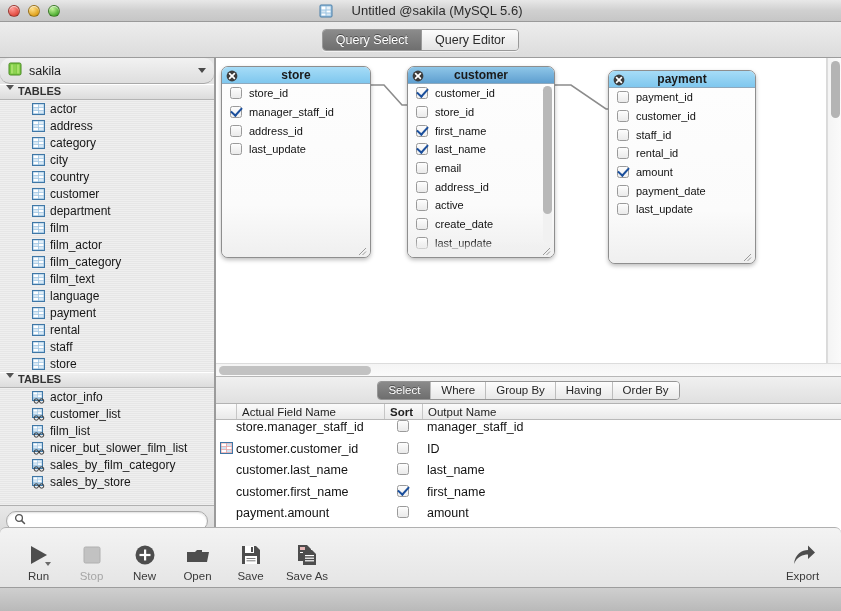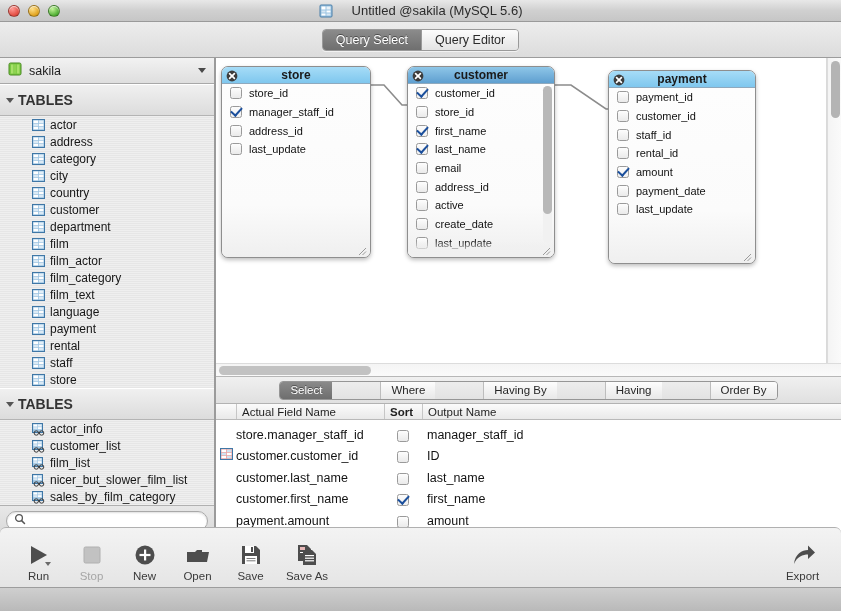--- a/index.html
+++ b/index.html
@@ -54,31 +54,32 @@
   
   .sidebar {
     position: absolute; top: 58px; left: 0; width: 215px; height: 477px;
     background: #e4e4e4; border-right: 1px solid #9b9b9b;
     display: flex; flex-direction: column;
   }
   .schema-head {
     height: 26px; flex: 0 0 26px; display: flex; align-items: center; gap: 7px;
     padding: 0 8px; border-bottom: 1px solid #a8a8a8;
     background: linear-gradient(to bottom, #f2f2f2, #dedede);
+    border-radius: 10px;
   }
   .schema-name { font-size: 12.5px; color: #1d1d1d; flex: 1; }
   .chev-down { width: 0; height: 0; border-left: 4.5px solid transparent;
                border-right: 4.5px solid transparent; border-top: 5px solid #4a4a4a; }
   .tree-wrap { flex: 1; position: relative; overflow: hidden;
                background: #e6e6e6;
                background-image: linear-gradient(rgba(255,255,255,.35) 1px, transparent 1px);
                background-size: 100% 2px; }
   .group-head {
-    height: 32px; display: flex; align-items: center; gap: 4px; padding-left: 6px;
-    font-size: 14px; font-weight: bold; color: #333;
+    height: 16px; display: flex; align-items: flex-start; gap: 4px; padding-left: 6px;
+    font-size: 11px; font-weight: bold; color: #333;
     background: linear-gradient(to bottom, #f0f0f0, #dcdcdc);
     border-top: 1px solid #fff; border-bottom: 1px solid #b4b4b4;
   }
   .chev-open { width: 0; height: 0; border-left: 4px solid transparent;
                border-right: 4px solid transparent; border-top: 5px solid #555; }
   .tree-item { height: 17px; display: flex; align-items: center; gap: 5px;
                padding-left: 32px; font-size: 12px; color: #161616; cursor: default; }
   .tbl-icon { width: 13px; height: 12px; flex: 0 0 13px; }
   .search-bar { flex: 0 0 30px; display: flex; align-items: center; padding: 0 6px;
                 background: linear-gradient(to bottom, #e8e8e8, #d9d9d9);
@@ -132,32 +133,32 @@
   .resize-grip { position: absolute; right: 3px; bottom: 3px; width: 9px; height: 9px; }
   .node-clip-fade { position: absolute; left: 0; right: 0; bottom: 0; height: 16px;
                     background: linear-gradient(to bottom, rgba(250,250,250,0), #f0f0f0 75%); }
 
   
   .grid-pane { position: absolute; top: 376px; left: 216px; width: 625px; height: 159px;
                background: #fff; border-top: 1px solid #b7b7b7; }
   .grid-tabs { height: 27px; display: flex; align-items: center; justify-content: center;
                background: linear-gradient(to bottom, #f0f0f0, #e0e0e0);
                border-bottom: 1px solid #b2b2b2; }
-  .gseg { display: flex; height: 19px; border: 1px solid #969696; border-radius: 4px; overflow: hidden; gap: 48px; }
+  .gseg { display: flex; height: 19px; border: 1px solid #969696; border-radius: 4px; overflow: hidden; }
   .gtab { padding: 0 10px; display: flex; align-items: center; font-size: 11.5px; color: #262626;
           background: linear-gradient(to bottom, #fdfdfd, #e8e8e8); }
   .gtab + .gtab { border-left: 1px solid #bdbdbd; }
   .gtab.active { background: linear-gradient(to bottom, #8a8a8a, #6e6e6e); color: #fff;
                  text-shadow: 0 -1px 0 rgba(0,0,0,.45); border-left-color: #969696; }
   .grid-head { height: 16px; display: flex; align-items: center;
                background: linear-gradient(to bottom, #fbfbfb, #e9e9e9);
                border-bottom: 1px solid #b9b9b9; font-size: 11.5px; color: #1f1f1f; }
   .gh { display: flex; align-items: center; height: 100%; padding-left: 5px;
         border-left: 1px solid #c6c6c6; }
-  .grid-row { height: 21.5px; display: flex; align-items: flex-end; font-size: 12.5px; color: #121212; }
+  .grid-row { height: 21.5px; display: flex; align-items: flex-start; font-size: 12.5px; color: #121212; }
   .c-handle { width: 20px; display: flex; align-items: center; justify-content: center; flex: 0 0 20px; }
   .c-field  { width: 148px; flex: 0 0 148px; }
   .c-sort   { width: 38px; flex: 0 0 38px; display: flex; justify-content: center; font-weight: bold; }
   .c-out    { flex: 1; padding-left: 5px; }
 
   
   .bottombar { position: absolute; top: 527px; left: 0; width: 841px; height: 68px;
                background: linear-gradient(to bottom, #f3f3f3, #e3e3e3);
                border-top: 1px solid #b0b0b0; display: flex; align-items: center; border-radius: 6px; }
   .tool { width: 53px; display: flex; flex-direction: column; align-items: center; gap: 3px;
@@ -664,21 +665,21 @@
     <div class="hscroll">
       <div class="thumb"></div>
     </div>
   </div>
 
   <div class="grid-pane">
     <div class="grid-tabs">
       <div class="gseg">
         <div class="gtab active">Select</div>
         <div class="gtab">Where</div>
-        <div class="gtab">Having By</div>
+        <div class="gtab">Group By</div>
         <div class="gtab">Having</div>
         <div class="gtab">Order By</div>
       </div>
     </div>
     <div class="grid-head">
       <div class="c-handle"></div>
       <div class="gh c-field">Actual Field Name</div>
       <div class="gh c-sort" style="justify-content:flex-start">Sort</div>
       <div class="gh c-out">Output Name</div>
     </div>

